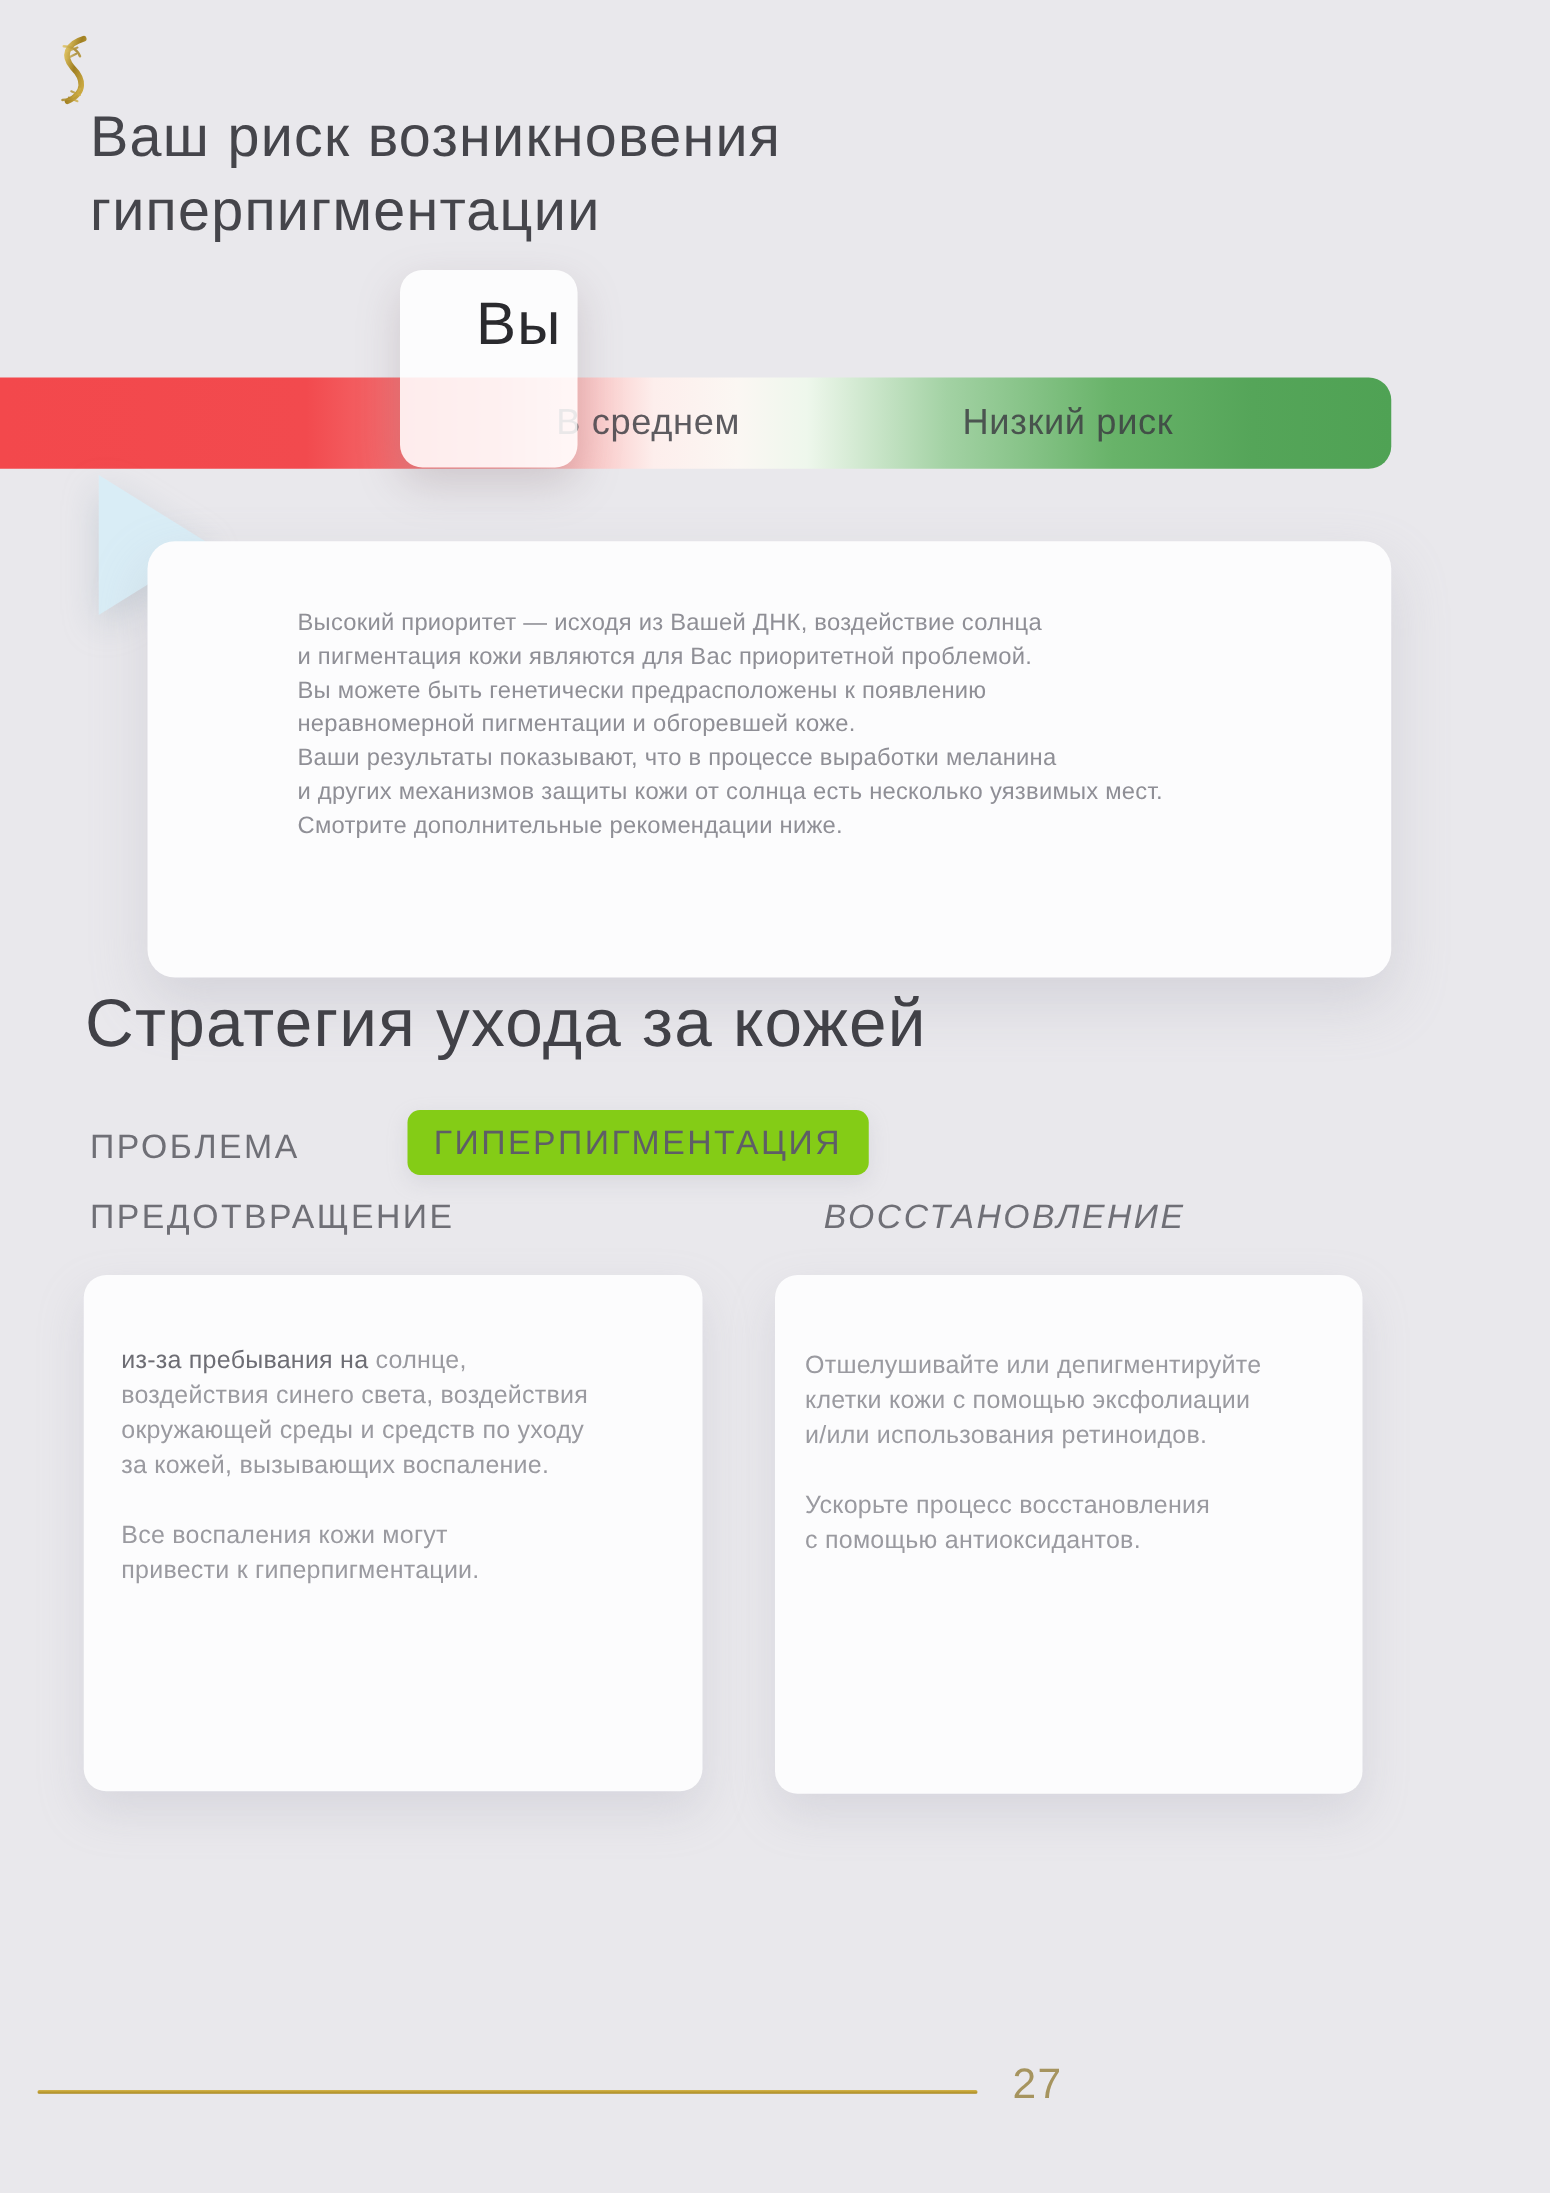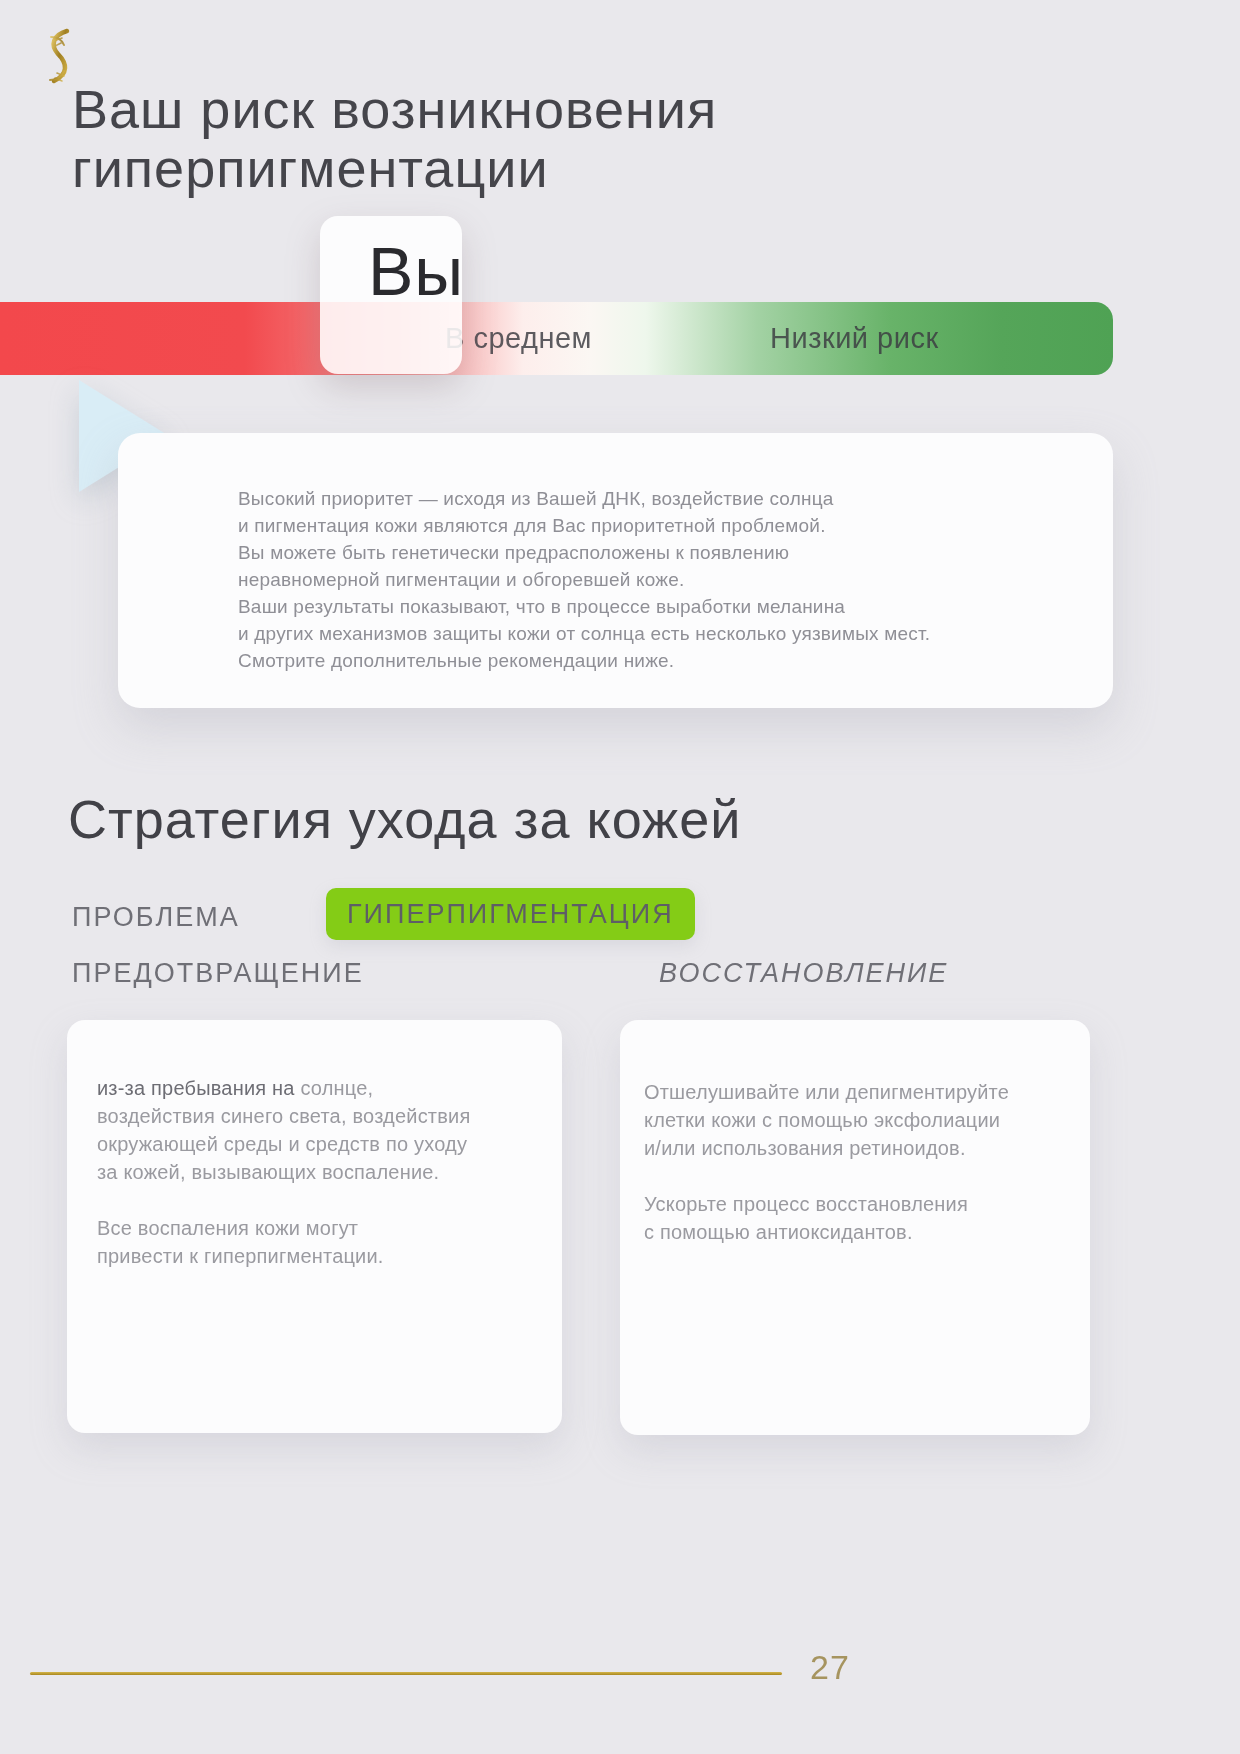--- a/index.html
+++ b/index.html
@@ -13,21 +13,21 @@
     height:1754px; position:relative; background:var(--bg);
     font-family:"Liberation Sans","DejaVu Sans",sans-serif; overflow:hidden;
   }
   .abs{position:absolute;}
   .pre{white-space:pre-line;}
 
   .logo{left:42px; top:28px; width:34px; height:62px;}
 
   .page-title{
     left:72px; top:80px; width:680px;
-    font-size:54px; line-height:59px; font-weight:200;
+    font-size:46px; line-height:59px; font-weight:200;
     color:var(--ink); letter-spacing:1px;
   }
 
   
   .risk-bar{
     left:0; top:302px; width:1113px; height:73px;
     border-radius:0 18px 18px 0;
     background:linear-gradient(90deg,
       #f3484c 0%, #f24a4e 22%, #f68f90 36%, #fdeeec 47%,
       #fbf7f3 53%, #eef7ec 58%, #a3d2a4 68%, #68b369 80%,
@@ -42,26 +42,26 @@
   .risk-label.medium{left:445px;}
   .risk-label.low{left:770px;}
 
   .you-marker{
     left:320px; top:216px; width:142px; height:158px;
     background:rgba(255,255,255,.87); border-radius:18px;
     box-shadow:0 14px 34px rgba(140,120,125,.28);
     text-align:center;
   }
   .you-marker .you-label{
-    display:block; margin-top:16px; font-size:68px; font-weight:200;
+    display:block; margin-top:16px; font-size:48px; font-weight:200;
     color:#2a2a2e; letter-spacing:1px;margin-left:48px;
   }
 
   .priority-card{
-    left:118px; top:433px; width:995px; height:275px;
+    left:118px; top:433px; width:995px; height:349px;
     background:var(--card); border-radius:22px;
     box-shadow:0 20px 45px rgba(165,165,180,.30);
   }
   .priority-text{
     position:absolute; left:120px; top:52px; width:830px;
     font-size:19px; line-height:27px; font-weight:300;
     color:#8f8f96; letter-spacing:.2px;
   }
   .blue-triangle{
     left:78px; top:380px; width:92px; height:112px;

